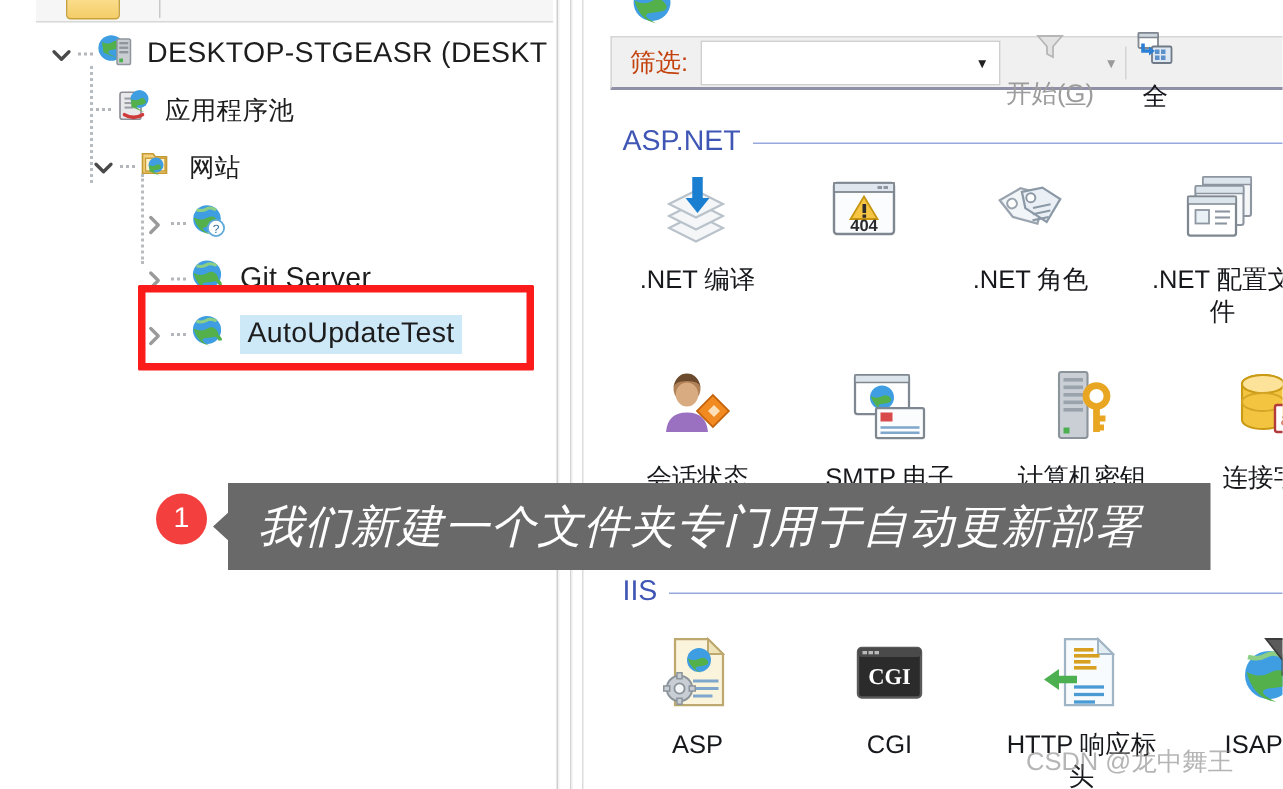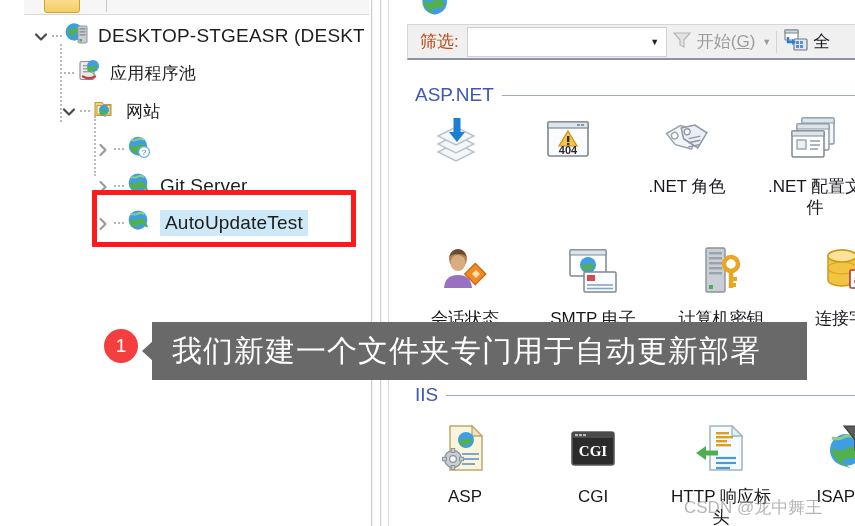--- a/index.html
+++ b/index.html
@@ -143,20 +143,21 @@
   #filter-combo .fc-val {
     font-size: 15px; color: #111; padding-left: 6px; flex: 1;
   }
   #filter-combo .fc-arrow {
     width: 22px; text-align: center; font-size: 9px; color: #222;
   }
   .tb-btn {
     display: flex; align-items: center;
     height: 43px; padding: 0 4px;
     gap: 4px;
+    flex-direction: column;
   }
   .tb-btn .tl {
     font-size: 17px; color: #9c9c9c;
   }
   .tb-btn .tl u { text-decoration: underline; }
   .tb-caret { font-size: 9px; color: #9a9a9a; padding: 0 3px; }
   .tb-vsep { width:1px; height:22px; background:#d4d4d4; margin:0 2px; }
 
   
   .sect {
@@ -185,21 +186,21 @@
     font-family: "Liberation Sans", "DejaVu Sans", sans-serif;
     width: 128px;
   }
 
   
   #callout {
     position: absolute;
     left: 128px; top: 322px;
     width: 655px; height: 58px;
     background: #696969;
-    display: flex; align-items: center;
+    display: flex; align-items: center; font-style: italic;
   }
   #callout .ctext {
     color: #ffffff;
     font-size: 30px;
     padding-left: 20px;
     letter-spacing: 1px;
     font-family: "Liberation Sans", "DejaVu Sans", sans-serif;
     white-space: nowrap;
   }
   #callout-arrow {
@@ -434,20 +435,21 @@
           <svg width="58" height="58" viewBox="0 0 58 58">
             <g fill="#f4f6f8" stroke="#b9c2cb" stroke-width="1.4">
               <path d="M10 42 l18-9 18 9 -18 9z"></path>
               <path d="M10 34 l18-9 18 9 -18 9z"></path>
               <path d="M10 26 l18-9 18 9 -18 9z"></path>
             </g>
             <path d="M29 8 v16" stroke="#1b7fd1" stroke-width="7" stroke-linecap="butt" fill="none"></path>
             <path d="M21 22 l8 10 8-10z" fill="#1b7fd1"></path>
           </svg>
         </span>
+        <span class="flabel">.NET 编译</span>
       </div>
 
       <div class="fcell">
         <span class="ficon">
           <svg width="58" height="58" viewBox="0 0 58 58">
             <rect x="9" y="12" width="40" height="34" rx="2" fill="#fbfcfd" stroke="#7f8790" stroke-width="1.6"></rect>
             <rect x="9" y="12" width="40" height="6" fill="#dfe6ed" stroke="#7f8790" stroke-width="1.2"></rect>
             <g fill="#8d96a0">
                 <rect x="38" y="14" width="3" height="2"></rect>
                 <rect x="42" y="14" width="3" height="2"></rect>

